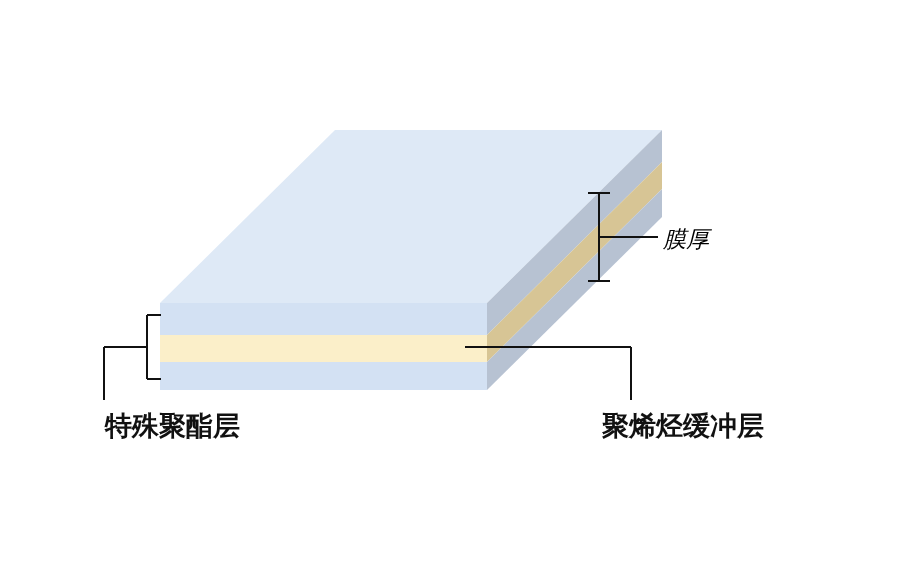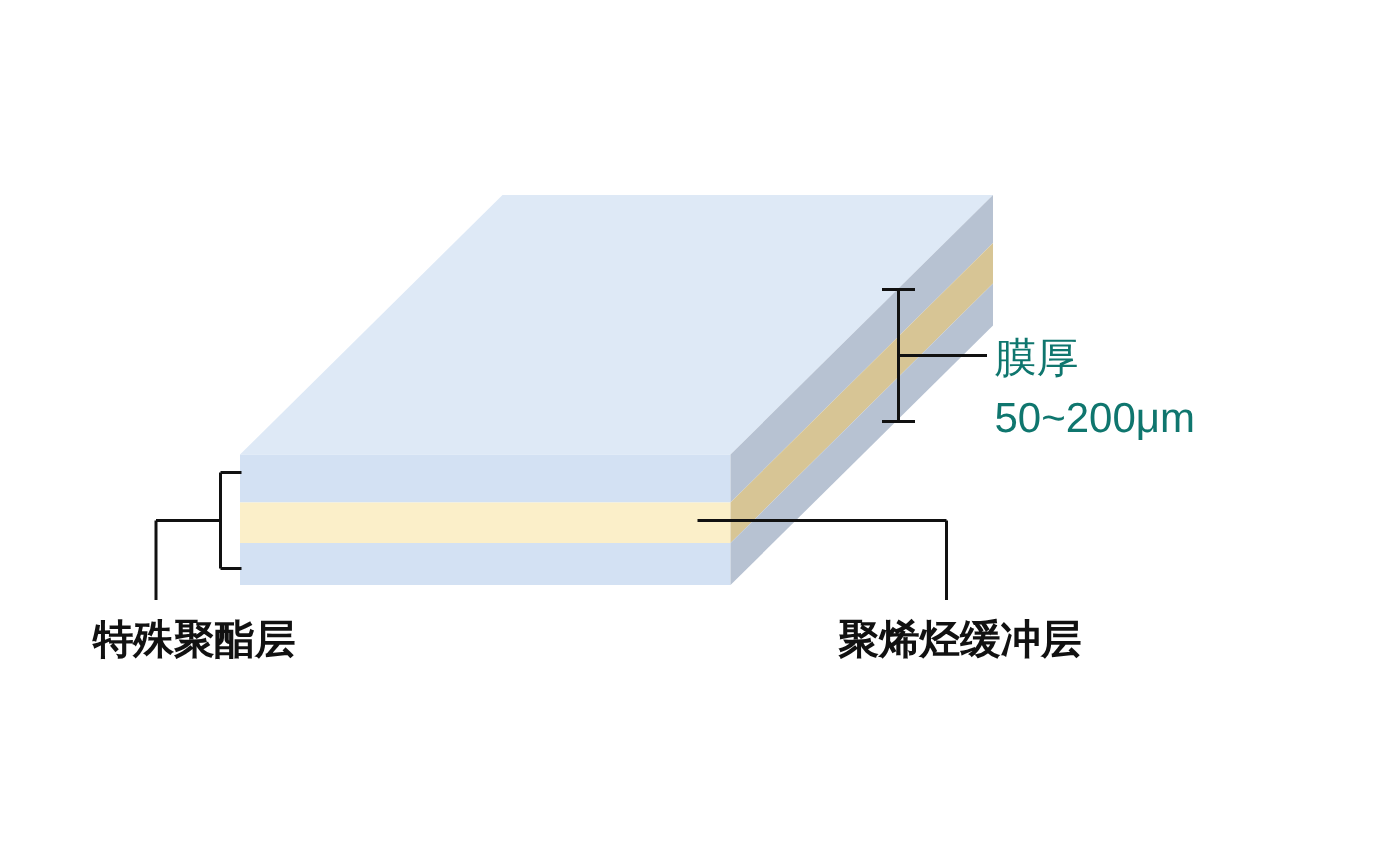--- a/index.html
+++ b/index.html
@@ -7,32 +7,34 @@
     width: 920px; height: 574px;
     background: #ffffff;
     font-family: "Liberation Sans", sans-serif;
     position: relative;
     overflow: hidden;
   }
   .stage { position: absolute; left: 0; top: 0; width: 920px; height: 574px; }
   svg.diagram { position: absolute; left: 0; top: 0; }
   .annotation {
     position: absolute;
-    color: #0f766e;
-    font-size: 28px;
+    color: #000000;
+    font-size: 23px;
     line-height: 40px;
     white-space: nowrap;
+    font-style: italic;
   }
   .layer-label {
     position: absolute;
     color: #111111;
     font-weight: 700;
     font-size: 27px;
     line-height: 38px;
     white-space: nowrap;
+    margin-left: 43px;
   }
   .layer-label.centered { transform: translateX(-50%); text-align: center; }
 </style>
 </head>
 <body>
 
 <div class="stage">
 
   <svg class="diagram" width="920" height="574" viewBox="0 0 920 574">
 
@@ -61,21 +63,20 @@
       <line x1="104" y1="347" x2="147" y2="347"></line>
       <line x1="104" y1="347" x2="104" y2="400"></line>
 
       <line x1="465" y1="347" x2="631" y2="347"></line>
       <line x1="631" y1="347" x2="631" y2="400"></line>
     </g>
   </svg>
 
   <div class="annotation" style="left:663px; top:219px;">
     <div>膜厚</div>
-    <div>50~200μm</div>
   </div>
 
   <div class="layer-label" style="left:62px; top:407px;">特殊聚酯层</div>
 
   <div class="layer-label centered" style="left:640px; top:407px;">
     <div>聚烯烃缓冲层</div>
   </div>
 
 </div>
 

